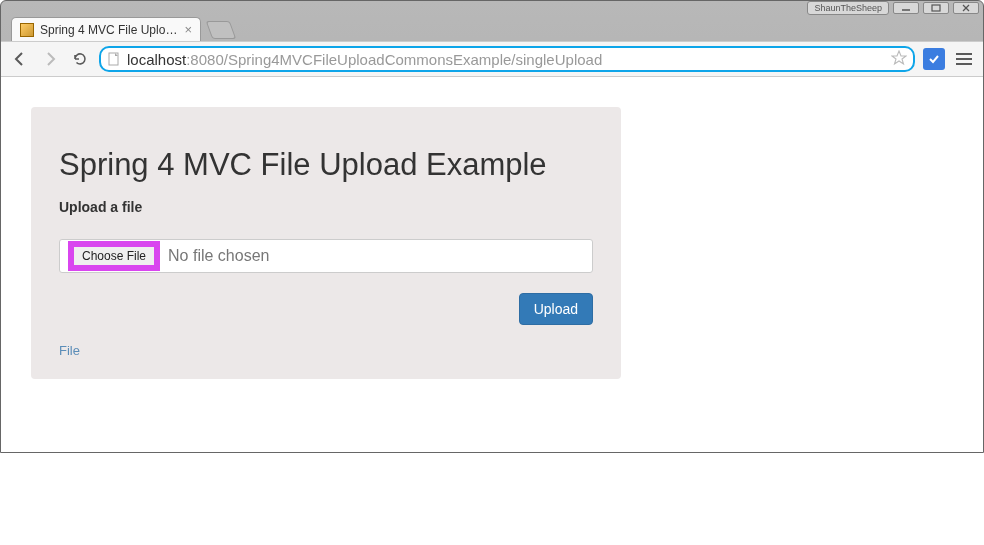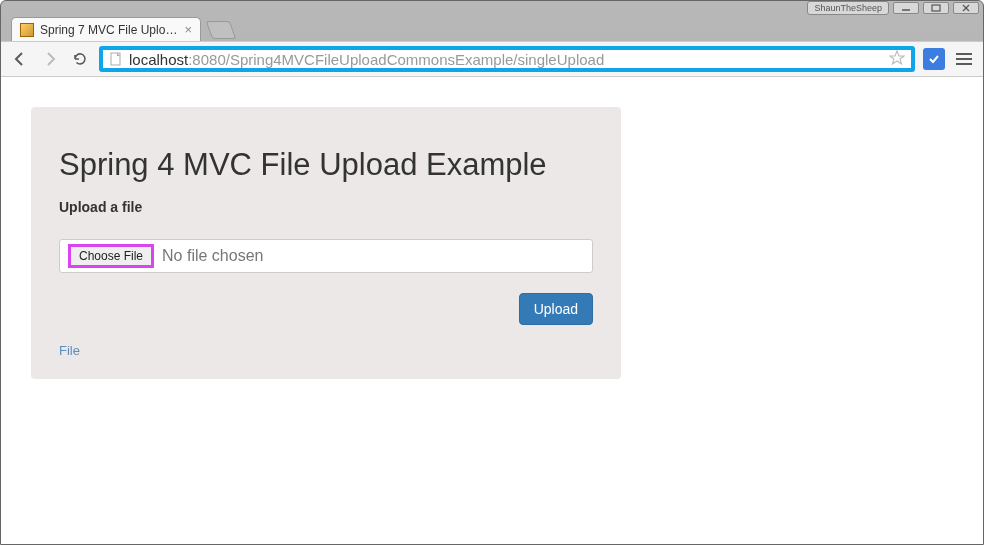--- a/index.html
+++ b/index.html
@@ -1,21 +1,21 @@
 <!DOCTYPE html>
 <html><head>
   <meta charset="utf-8">
   <style>
     * { box-sizing: border-box; margin: 0; padding: 0; }
     body { font-family: Arial, Helvetica, sans-serif; background: #fff; }
     
     
     .window {
       width: 984px;
-      height: 545px;
+      height: 453px;
       background: linear-gradient(to bottom, #b8b8b8, #a0a0a0);
       border: 1px solid #666;
       border-radius: 6px 6px 0 0;
       position: relative;
       overflow: hidden;
     }
     .titlebar {
       height: 14px;
       display: flex;
       justify-content: flex-end;
@@ -105,22 +105,22 @@
       cursor: pointer;
       color: #5a5a5a;
     }
     .nav-btn.disabled { color: #bbb; cursor: default; }
     .nav-btn svg { width: 16px; height: 16px; }
     
     .omnibox {
       flex: 1;
       height: 26px;
       background: #fff;
-      border: 4px solid #0ea5e9;
-      border-radius: 3px;
+      border: 2px solid #0ea5e9;
+      border-radius: 10px;
       display: flex;
       align-items: center;
       padding: 0 6px;
       font-size: 15px;
       gap: 6px;
     }
     .omnibox .page-icon { width: 14px; height: 14px; }
     .omnibox .url { flex: 1; color: #999; }
     .omnibox .url .host { color: #333; }
     .omnibox .star { color: #bbb; cursor: pointer; }
@@ -178,21 +178,21 @@
       border-radius: 3px;
       padding: 5px 8px;
       display: flex;
       align-items: center;
       gap: 8px;
       height: 34px;
       width: 100%;
     }
     .choose-btn {
       background: #efefef;
-      border: 3px solid #d946ef;
+      border: 6px solid #d946ef;
       padding: 2px 8px;
       font-size: 12px;
       cursor: pointer;
       color:#222;
     }
     .file-status {
       font-size: 16px;
       color: #777;
     }
     .btn-row {
@@ -239,21 +239,21 @@
       <svg viewBox="0 0 10 8">
           <line x1="2" y1="1" x2="8" y2="7" stroke="#555" stroke-width="1.3"></line>
           <line x1="8" y1="1" x2="2" y2="7" stroke="#555" stroke-width="1.3"></line>
         </svg>
     </div>
   </div>
 
   <div class="tab-strip">
     <div class="tab">
       <span class="favicon"></span>
-      <span class="label">Spring 7 MVC File Upload</span>
+      <span class="label">Spring 4 MVC File Upload</span>
       <span class="close">×</span>
     </div>
     <div class="new-tab"></div>
   </div>
 
   <div class="toolbar">
     <div class="nav-btn">
       <svg viewBox="0 0 16 16">
           <path d="M10 2 L4 8 L10 14" fill="none" stroke="currentColor" stroke-width="2"></path>
         </svg>

